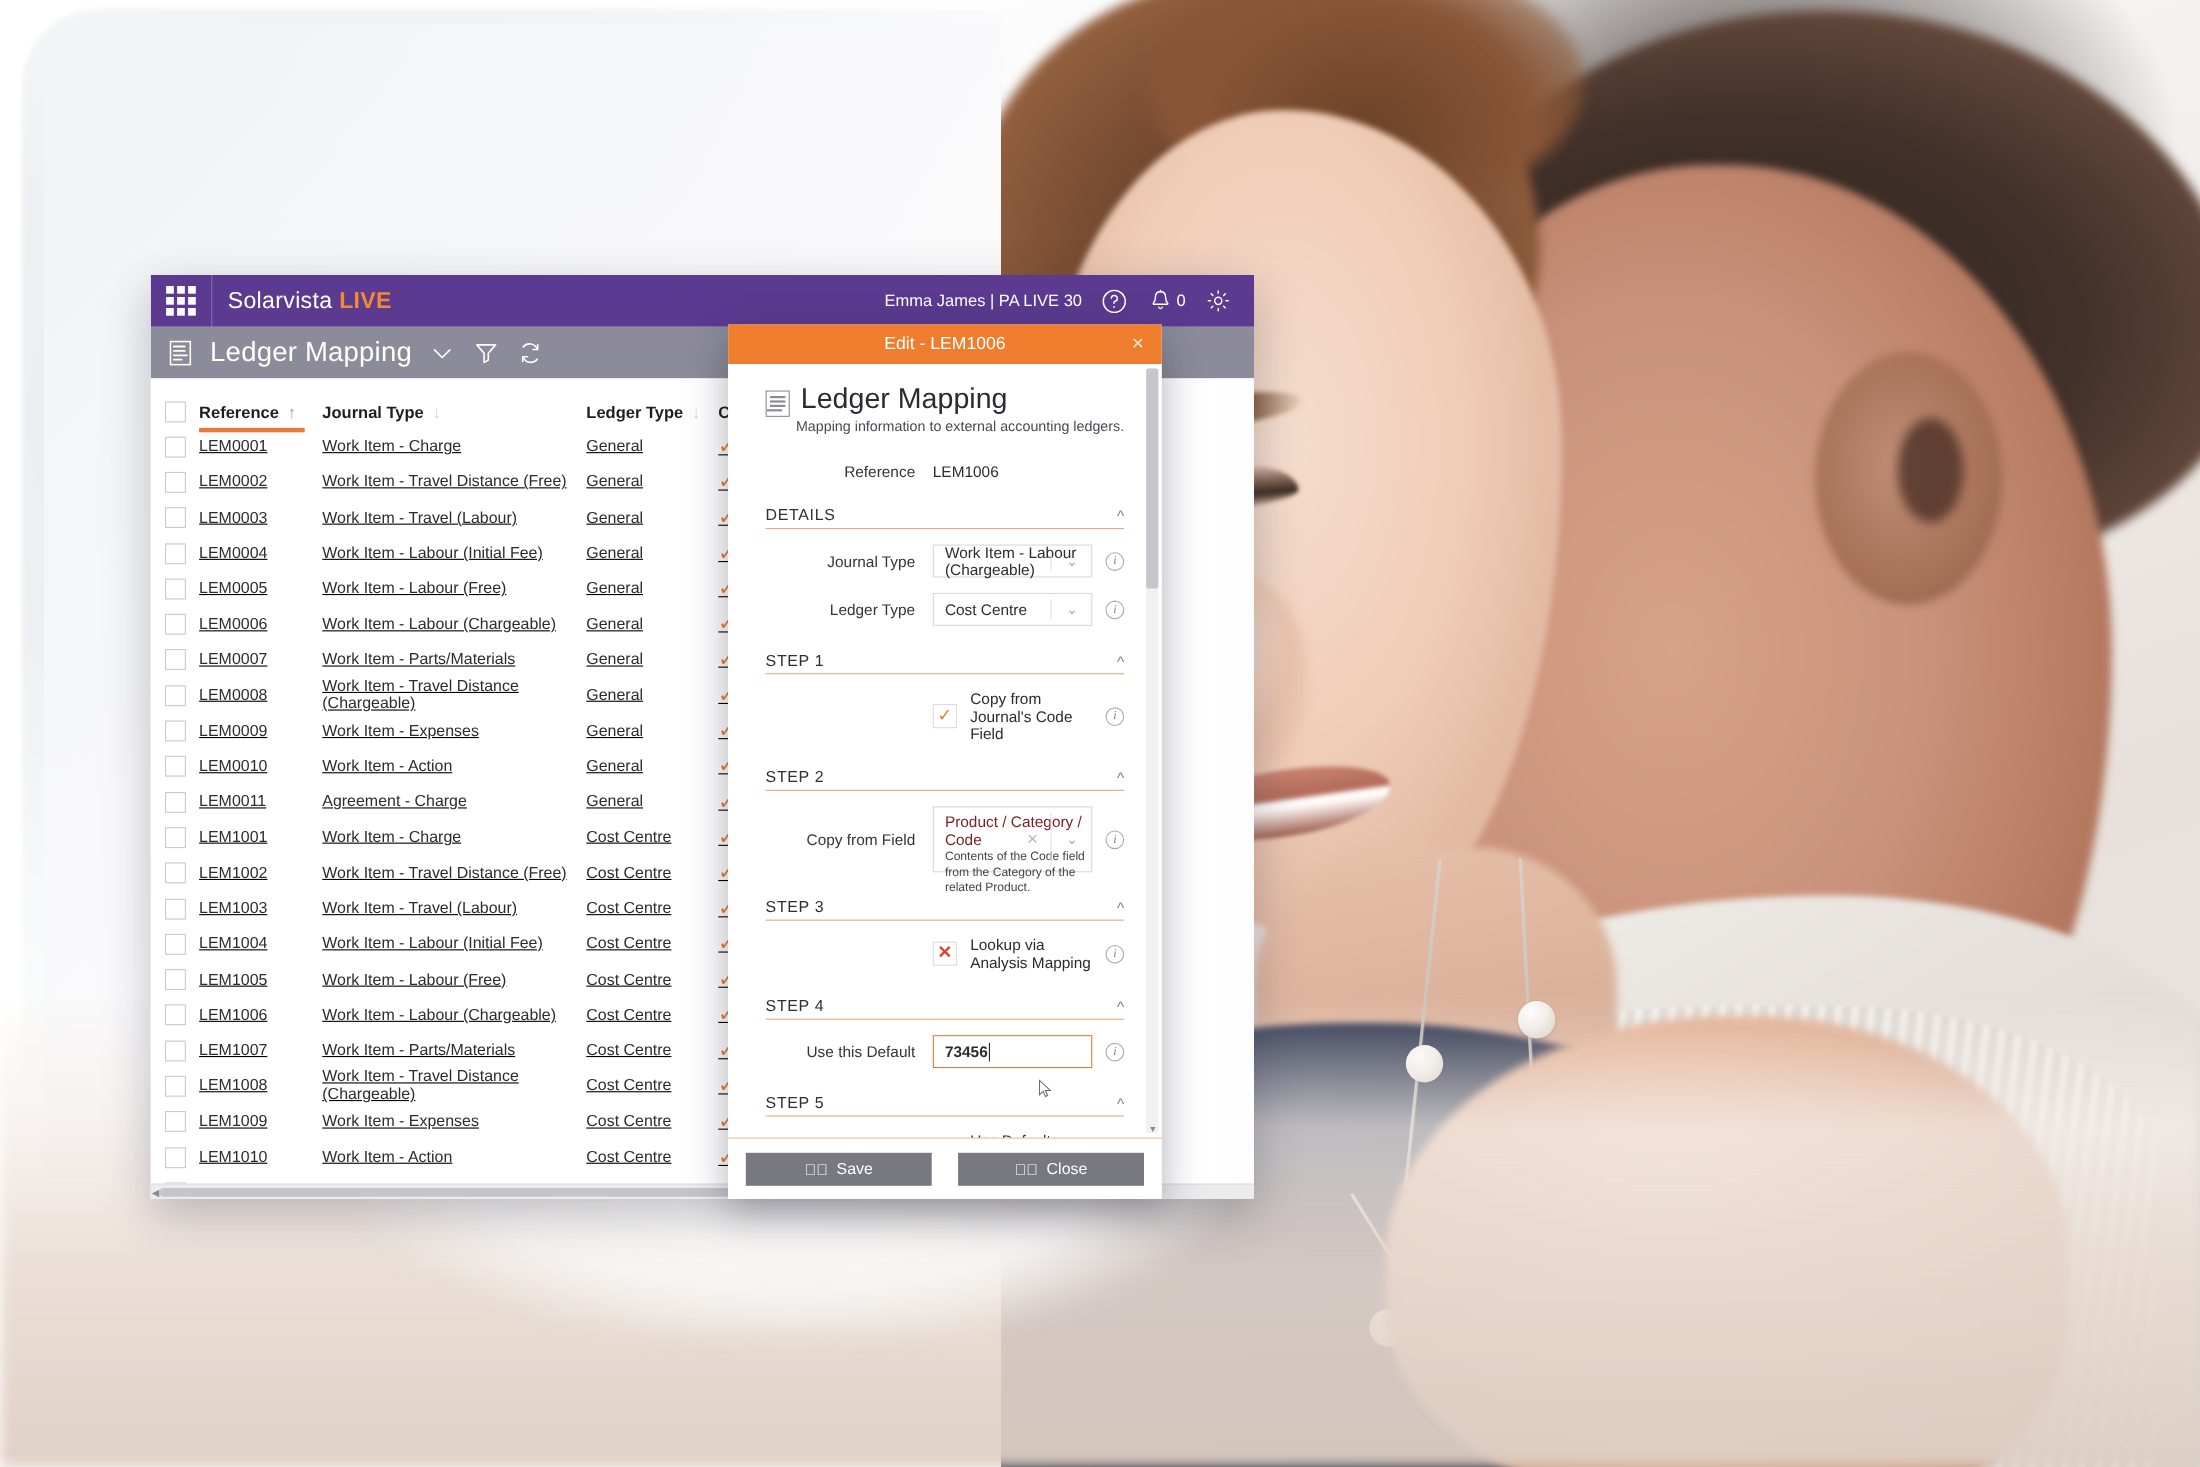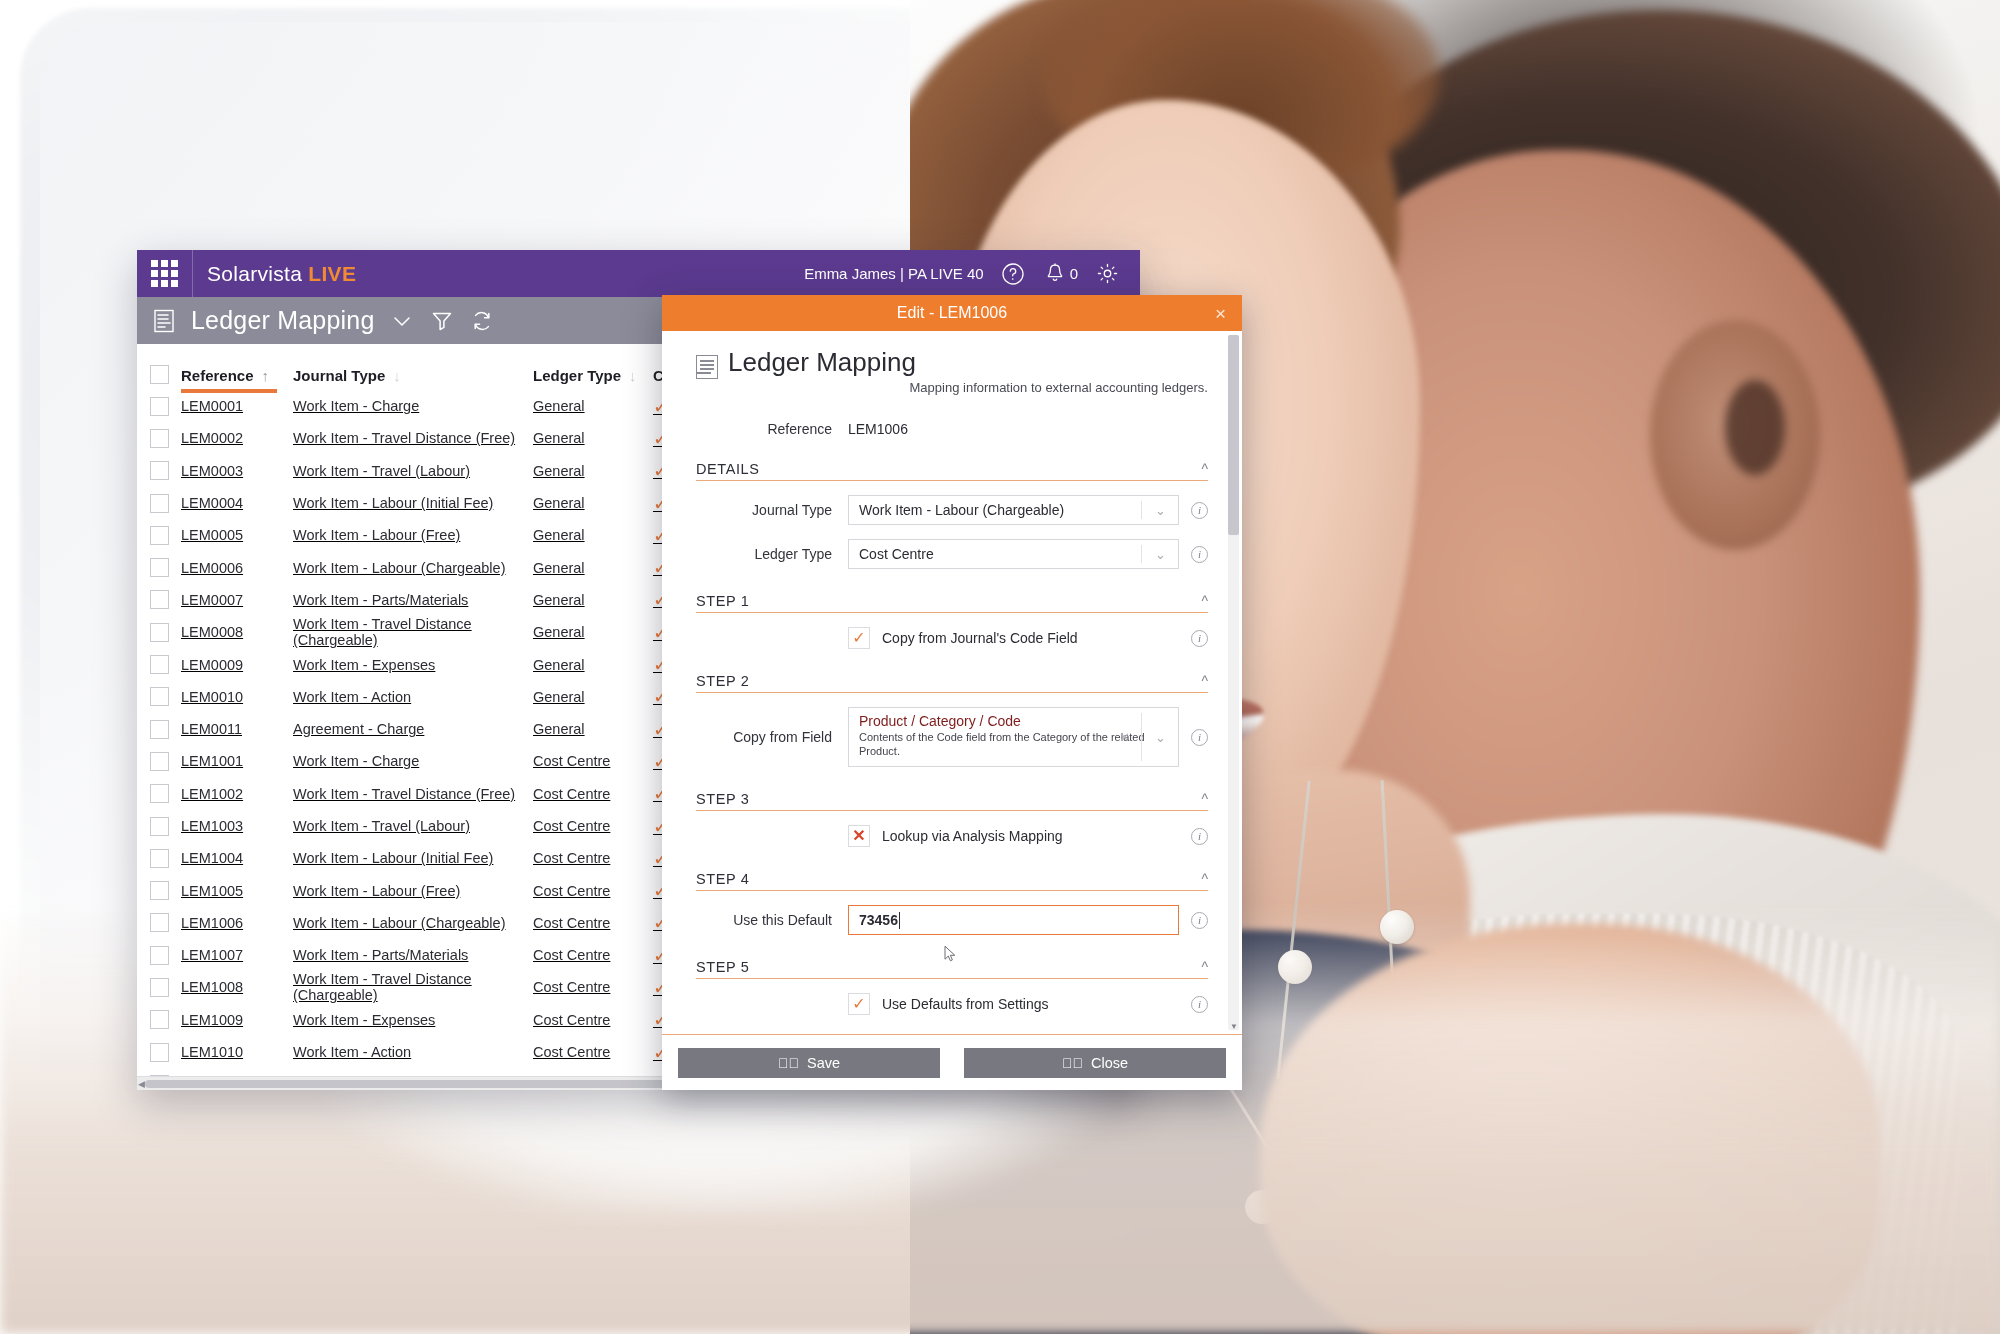--- a/index.html
+++ b/index.html
@@ -258,21 +258,21 @@
   .hscroll .thumb {
     position:absolute; left:8px; top:3px; height:8px; width:560px;
     background:#c4c4ca; border-radius:4px;
   }
   .hscroll .arrow-l {
     position:absolute; left:1px; top:2px; font-size:9px; color:#8b8b93;
   }
 
   
   .modal {
-    position:absolute; left:662px; top:295px; width:580px; height:795px;
+    position:absolute; left:662px; top:295px; width:394px; height:795px;
     background:#ffffff;
     box-shadow: 0 10px 34px rgba(30,30,45,.35);
     display:flex; flex-direction:column;
   }
   .modal-title {
     height:36px; background:#ef7d2e; color:#ffffff;
     display:flex; align-items:center; justify-content:center;
     font-size:16px; position:relative; flex:none;
   }
   .modal-close {
@@ -457,21 +457,21 @@
           <i></i>
           <i></i>
       </div>
     </div>
     <div class="brand">
       <span>Solarvista</span>
       <span class="live">LIVE</span>
     </div>
 
     <div class="topbar-right">
-      <span>Emma James  |  PA LIVE 40</span>
+      <span>Emma James  |  PA LIVE 30</span>
 
       <span class="tb-icon">
         <svg width="24" height="24" viewBox="0 0 24 24" fill="none" stroke="#ffffff" stroke-width="1.3">
           <circle cx="12" cy="12" r="10"></circle>
           <path d="M9.3 9.2a2.7 2.7 0 1 1 3.3 2.7c-.6.2-.9.7-.9 1.3v.6" stroke-linecap="round"></path>
           <circle cx="11.7" cy="17" r=".85" fill="#ffffff" stroke="none"></circle>
         </svg>
       </span>
 
       <span class="bell-wrap">

